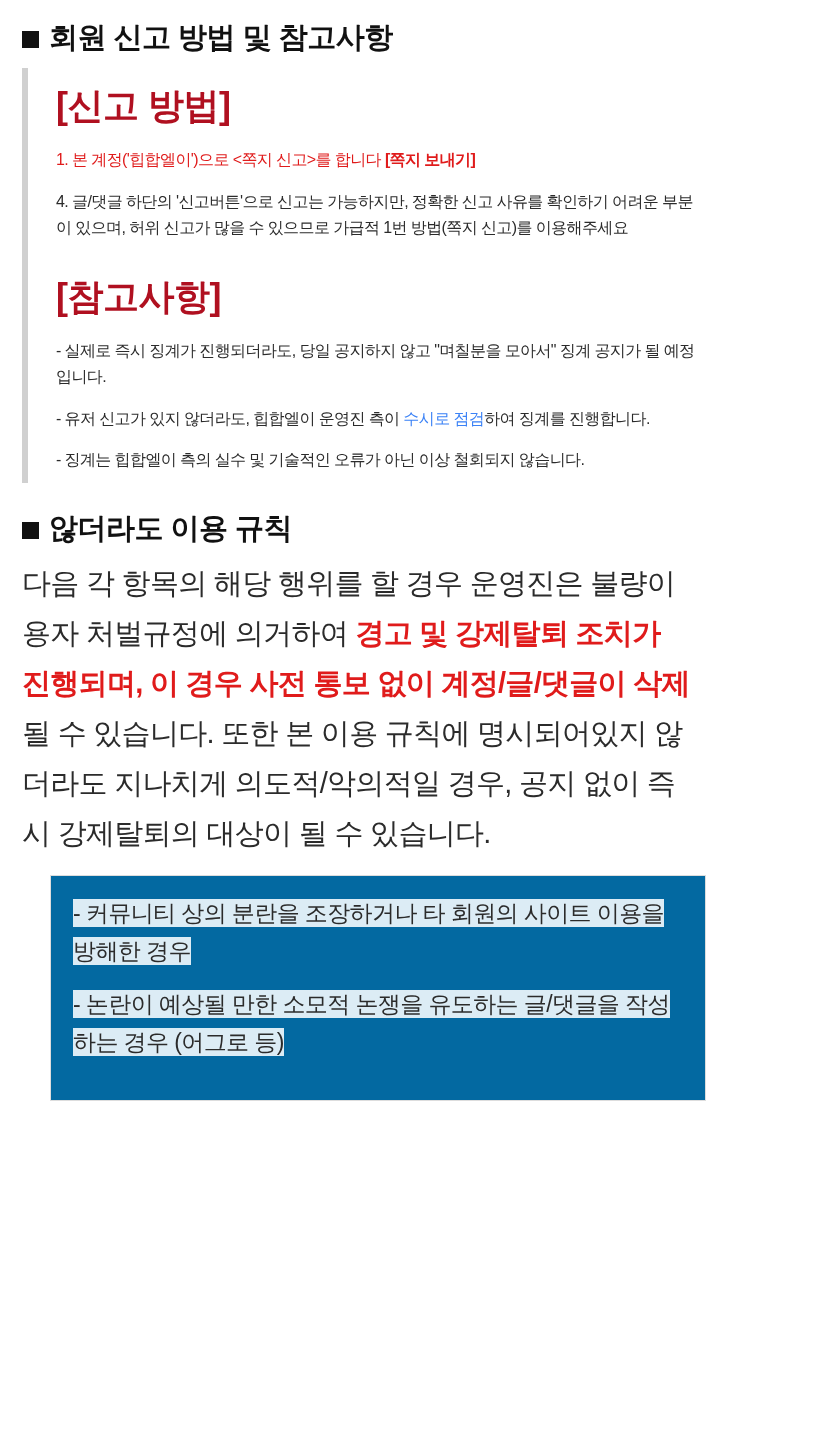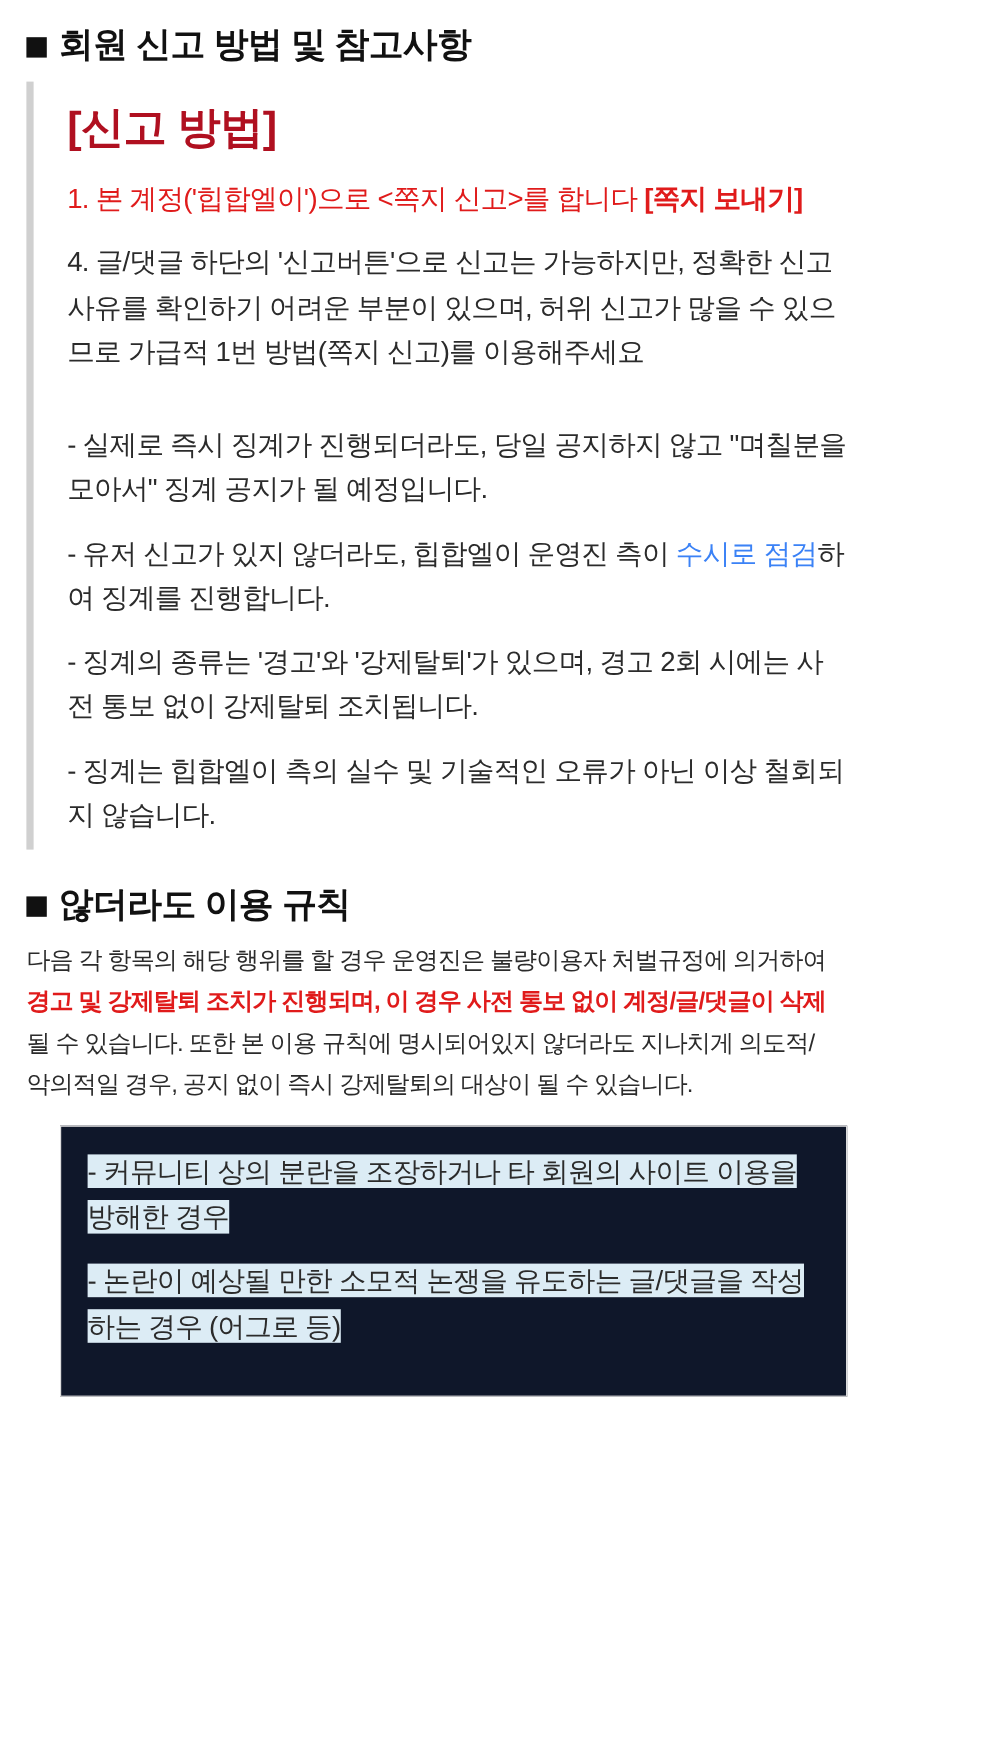--- a/index.html
+++ b/index.html
@@ -48,47 +48,47 @@
     margin: 6px 0 26px 0;
   }
   .sub-head {
     font-size: 36px;
     font-weight: bold;
     color: #b01020;
     letter-spacing: -0.5px;
     margin: 8px 0 10px 0;
   }
   .para {
-    font-size: 23px;
+    font-size: 16px;
     line-height: 1.62;
     letter-spacing: -0.6px;
     color: #2b2b2b;
     margin: 16px 0 2px 0;
   }
   .para.red { color: #e01b1b; }
   .red { color: #3b82f6; }
   .spacer-sm { height: 22px; }
 
   
   .body-para {
-    font-size: 20px;
+    font-size: 29px;
     line-height: 1.72;
     letter-spacing: -0.7px;
     color: #2b2b2b;
     margin: 0 16px 16px 0;
   }
   .em-red {
     color: #e01b1b;
     font-weight: bold;
   }
 
   
   .rules-box {
     border: 1px solid #dddddd;
-    background: #0f172a;
+    background: #0369a1;
     margin: 10px 0 0 28px;
     padding: 18px 22px 22px 22px;
   }
   .rule-line {
     font-size: 23px;
     line-height: 1.68;
     letter-spacing: -0.6px;
     color: #2b2b2b;
     margin: 0 0 14px 0;
   }
@@ -113,28 +113,28 @@
     <div class="sub-head">[신고 방법]</div>
 
     <p class="para red">
       <span>1. 본 계정('힙합엘이')으로 &lt;쪽지 신고&gt;를 합니다 </span><b>[쪽지 보내기]</b>
     </p>
 
     <p class="para">4. 글/댓글 하단의 '신고버튼'으로 신고는 가능하지만, 정확한 신고 사유를 확인하기 어려운 부분이 있으며, 허위 신고가 많을 수 있으므로 가급적 1번 방법(쪽지 신고)를 이용해주세요</p>
 
     <div class="spacer-sm"></div>
 
+    <div class="sub-head">[참고사항]</div>
 
     <p class="para">- 실제로 즉시 징계가 진행되더라도, 당일 공지하지 않고 "며칠분을 모아서" 징계 공지가 될 예정입니다.</p>
 
     <p class="para">
       <span>- 유저 신고가 있지 않더라도, 힙합엘이 운영진 측이 </span><span class="red">수시로 점검</span><span>하여 징계를 진행합니다.</span>
     </p>
 
-    <p class="para">- 징계의 종류는 '경고'와 '강제탈퇴'가 있으며, 경고 2회 시에는 사전 통보 없이 강제탈퇴 조치됩니다.</p>
     <p class="para">- 징계는 힙합엘이 측의 실수 및 기술적인 오류가 아닌 이상 철회되지 않습니다.</p>
   </div>
 
   <h2 class="section-title">
     <span class="sq"></span>
     <span>않더라도 이용 규칙</span>
   </h2>
 
   <p class="body-para">
     <span>다음 각 항목의 해당 행위를 할 경우 운영진은 불량이용자 처벌규정에 의거하여 </span><span class="em-red">경고 및 강제탈퇴 조치가 진행되며, 이 경우 사전 통보 없이 계정/글/댓글이 삭제</span><span> 될 수 있습니다. 또한 본 이용 규칙에 명시되어있지 않더라도 지나치게 의도적/악의적일 경우, 공지 없이 즉시 강제탈퇴의 대상이 될 수 있습니다.</span>

